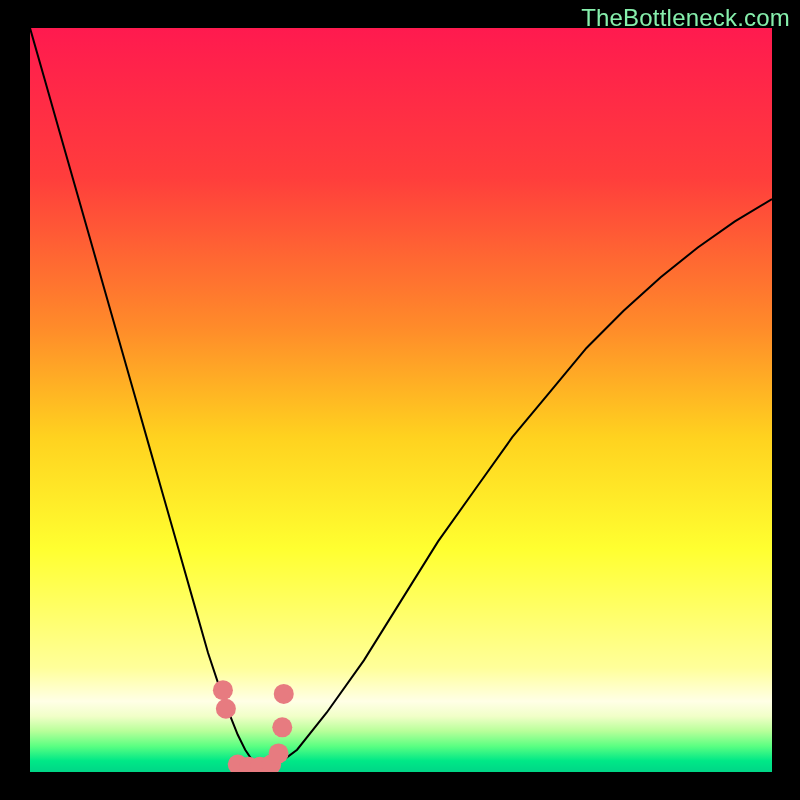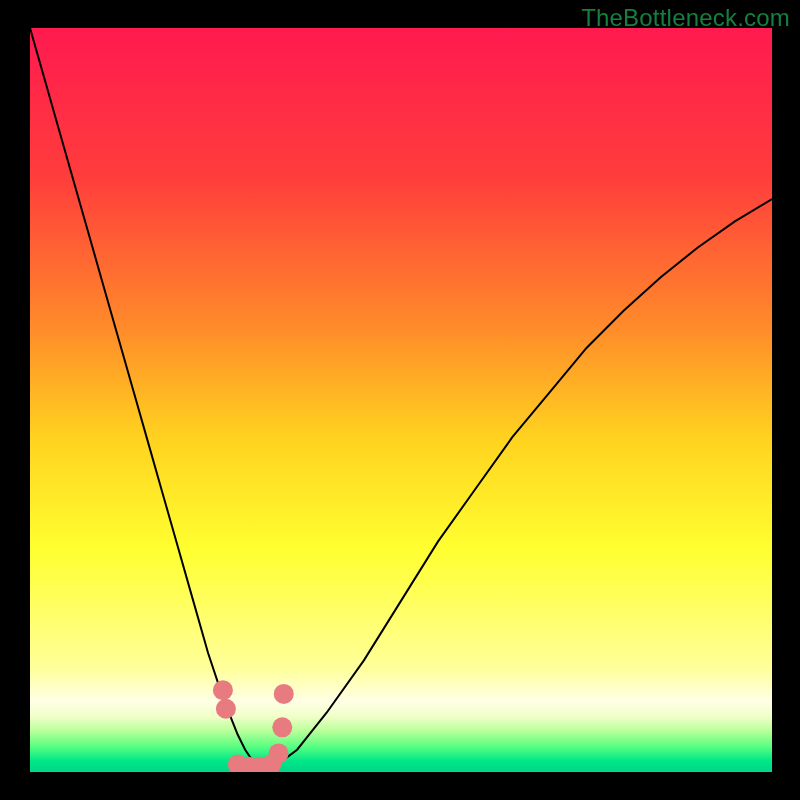--- a/index.html
+++ b/index.html
@@ -15,21 +15,21 @@
     inset: 0;
     background: #000;
   }
   .watermark {
     font-family: Arial, Helvetica, sans-serif;
     font-size: 24px;
     letter-spacing: 0.2px;
     position: absolute;
     top: 4px;
     right: 10px;
-    color: #15803d;
+    color: #86efac;
     font-weight: 500;
   }
   svg {
     position: absolute;
     inset: 0;
   }
 </style>
 </head>
 <body>
 

